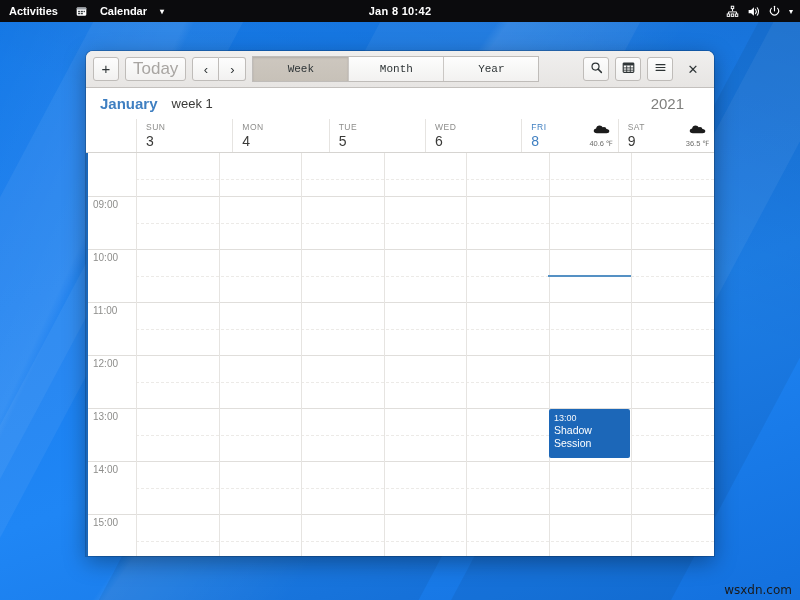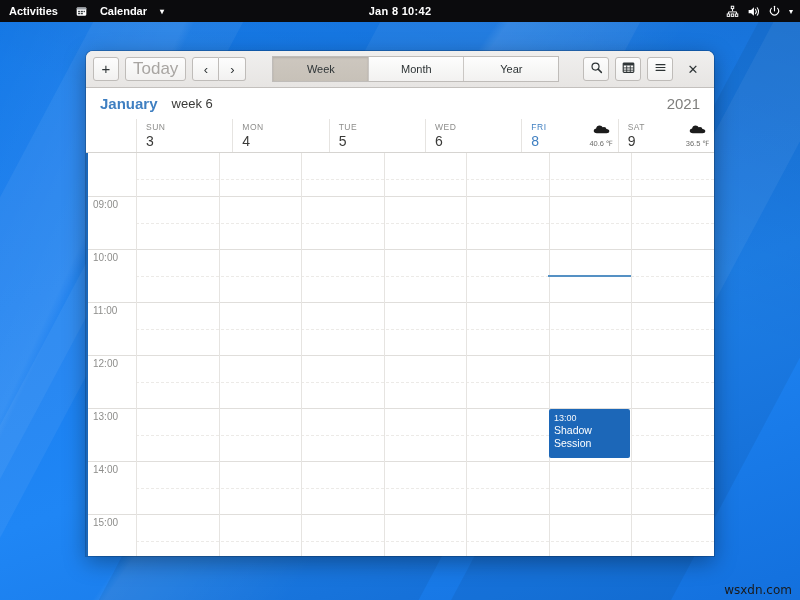--- a/index.html
+++ b/index.html
@@ -121,21 +121,21 @@
   .linked { display: flex; }
   .linked .hb-btn { border-radius: 0; border-left-width: 0; }
   .linked .hb-btn:first-child { border-radius: 3px 0 0 3px; border-left-width: 1px; }
   .linked .hb-btn:last-child  { border-radius: 0 3px 3px 0; }
 
   #viewswitch {
     display: flex;
     border: 1px solid #bfbcb9;
     border-radius: 0;
     overflow: hidden;
-    margin-left: 20px;
+    font-family: Liberation Mono, monospace;
   }
   #viewswitch .vs {
     width: 95px;
     height: 24px;
     display: flex;
     align-items: center;
     justify-content: center;
     font-size: 11px;
     color: #2e3436;
     background: linear-gradient(180deg, #fdfdfd 0%, #f2f1f0 100%);
@@ -162,21 +162,21 @@
     display: flex; align-items: center; justify-content: center;
     font-size: 13px; color: #2e3436; cursor: pointer;
     margin-left: 2px; margin-right: 2px;
   }
 
   
   #titlerow {
     height: 31px;
     display: flex;
     align-items: center;
-    padding: 0 14px 0 14px;
+    padding: 0 30px 0 14px;
     background: #ffffff;
   }
   #month-label {
     color: #3f7fc1;
     font-size: 15px;
     font-weight: bold;
   }
   #week-label {
     color: #3a3a38;
     font-size: 13px;
@@ -418,21 +418,21 @@
             <path d="M2.5 4.5 H13.5 M2.5 8 H13.5 M2.5 11.5 H13.5" stroke="#2e3436" stroke-width="1.4" stroke-linecap="round"></path>
           </svg>
         </span>
       </div>
       <div class="close-btn">✕</div>
     </div>
   </div>
 
   <div id="titlerow">
     <span id="month-label">January</span>
-    <span id="week-label">week 6</span>
+    <span id="week-label">week 1</span>
     <span id="year-label">2021</span>
   </div>
 
   <div id="dayheader">
     <div class="gutter"></div>
 
     <div class="dayhead">
       <span class="dow">SUN</span>
       <span class="dnum">3</span>
     </div>

